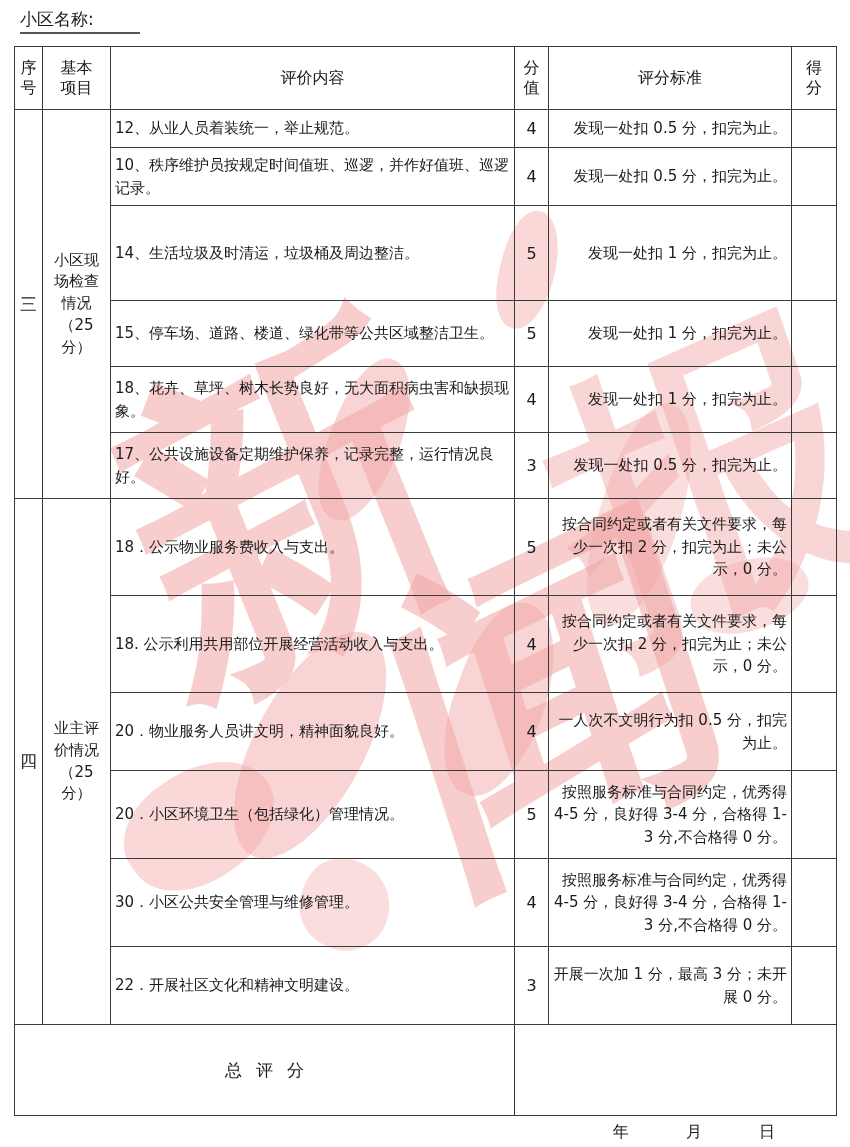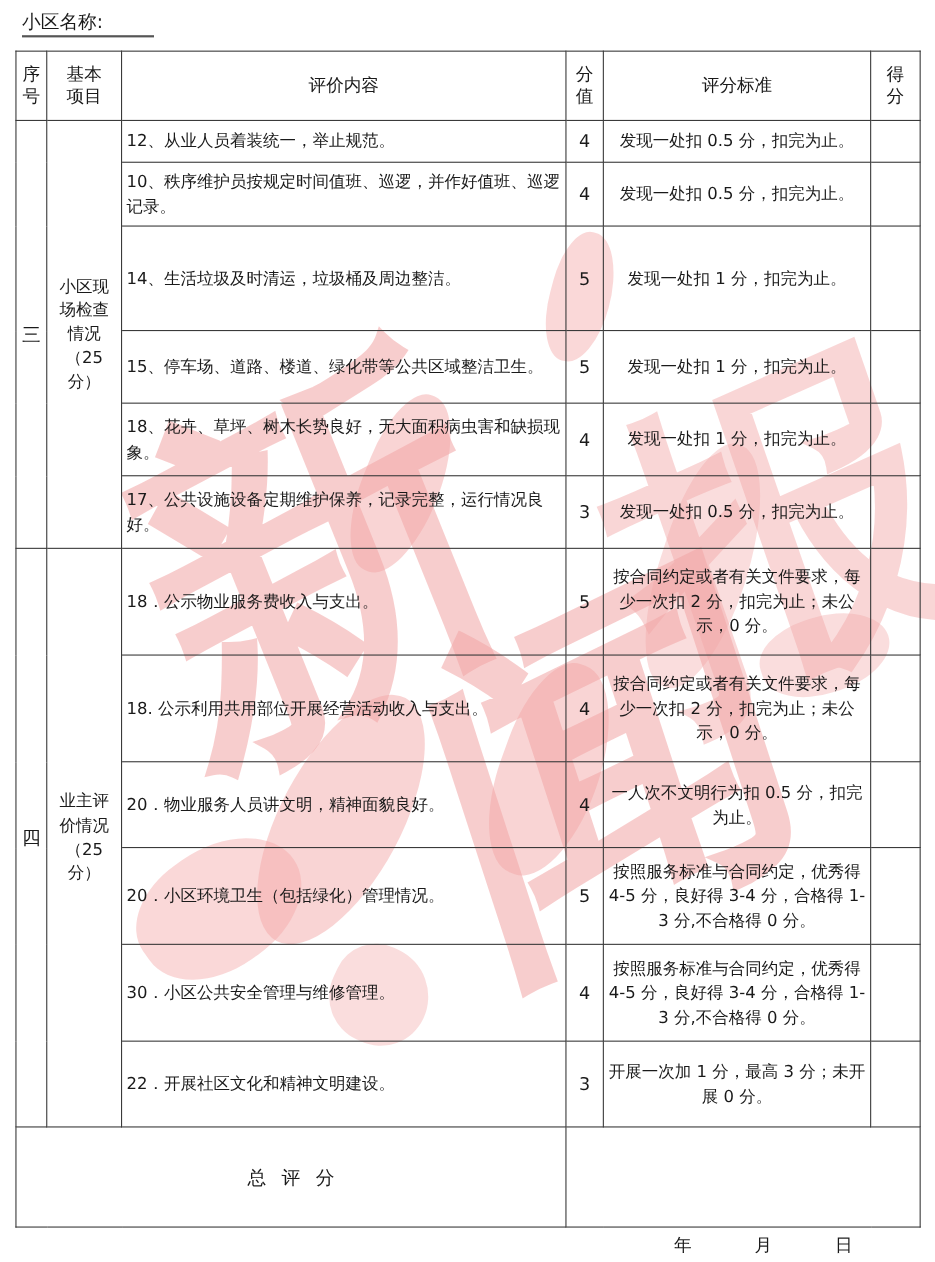--- a/index.html
+++ b/index.html
@@ -126,21 +126,21 @@
     text-align: left;
     font-size: 15px;
     line-height: 1.5;
     padding-left: 5px;
   }
   td.score-cell {
     text-align: center;
     font-size: 16px;
   }
   td.crit-cell {
-    text-align: center;
+    text-align: right;
     font-size: 15px;
     line-height: 1.5;
     padding-left: 5px;
   }
   td.got-cell { }
 
   .r-h50  { height: 38px; }
   .r-h60  { height: 58px; }
   .r-h95  { height: 95px; margin-left: 24px; }
   .r-h68  { height: 66px; }

